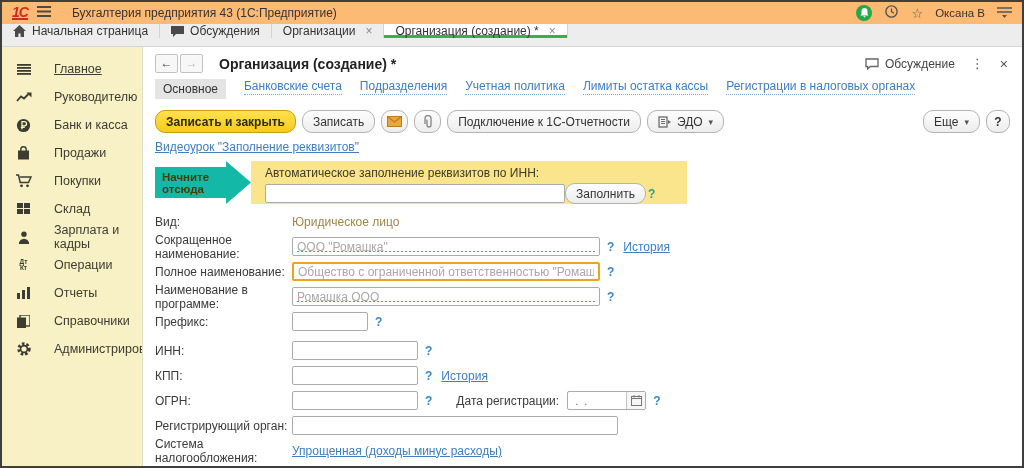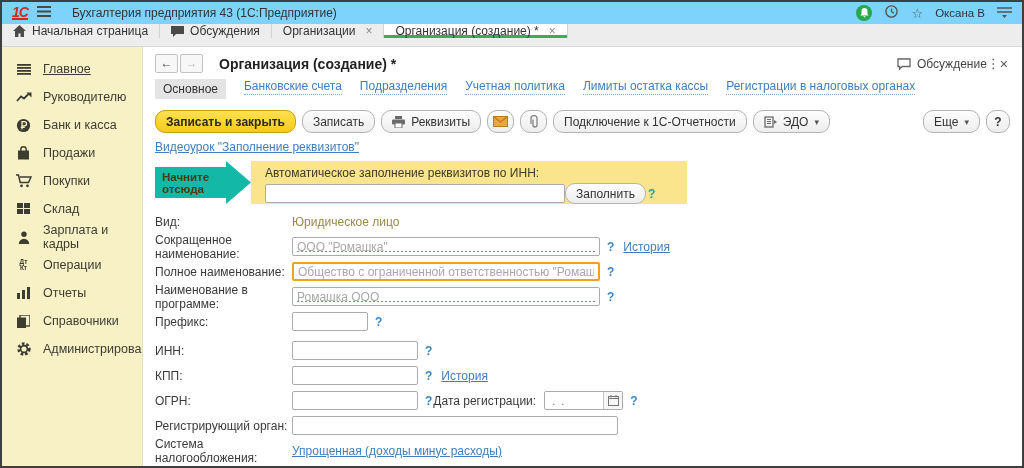--- a/index.html
+++ b/index.html
@@ -5,52 +5,52 @@
   * { box-sizing: border-box; margin: 0; padding: 0; }
   html,body { background:#888; }
   .window{
     width:1024px; height:468px;
     border:2px solid #3f3f3f;
     display:flex; flex-direction:column;
     font-family:"Liberation Sans", sans-serif;
     background:#fff; overflow:hidden;
   }
   
-  .topbar{height:22px; background:#7dd3fc; display:flex; align-items:center;
+  .topbar{height:22px; background:#fdba74; display:flex; align-items:center;
     padding:0 10px; gap:9px; flex-shrink:0; font-size:12px; color:#333;}
   .logo{color:#d4281e; font-weight:bold; font-style:italic; font-size:14px; letter-spacing:-1px; border-bottom:2px solid #d4281e; line-height:12px;}
   .win-title{margin-left:12px;}
   .topbar-right{margin-left:auto; display:flex; align-items:center; gap:12px;}
   .bell-circle{width:16px;height:16px;border-radius:50%;background:#27a849;display:flex;align-items:center;justify-content:center;}
   .glyph{color:#555; font-size:13px; line-height:1;}
   .username{font-size:11.5px; color:#333;}
   
   .tabbar{height:23px; background:#ededed; display:flex; align-items:flex-start; flex-shrink:0; border-bottom:1px solid #d6d6d6;}
   .tab{display:flex; align-items:center; gap:6px; padding:0 11px; font-size:12px; color:#333;
     border-right:1px solid #d2d2d2; position:relative; cursor:default;}
   .tab .close{color:#8a8a8a; font-size:12px; margin-left:4px;}
   .tab.active{background:#fff; box-shadow:inset 0 -3px 0 #35b24b;}
   
   .frame{flex:1; display:flex; min-height:0;}
   .sidebar{width:140px; background:#f8f1c6; padding-top:8px; flex-shrink:0; overflow:hidden;}
-  .side-item{display:flex; align-items:center; gap:11px; height:28px; padding-left:13px;
+  .side-item{display:flex; align-items:center; gap:22px; height:28px; padding-left:13px;
     font-size:12.5px; color:#3c3c31; cursor:default;}
   .side-item .ic{width:17px; display:flex; justify-content:center; flex-shrink:0;}
   .side-item.current .lbl{text-decoration:underline;}
   .dtkt{font-size:6.5px; font-weight:bold; color:#3c3c31; line-height:6px; text-align:center;}
   
   .main{flex:1; background:#fff; display:flex; flex-direction:column; min-width:0; overflow:hidden; border-left:1px solid #e3ddc4;}
   .main-header{display:flex; align-items:center; padding:7px 10px 3px 12px;}
   .navbtns{display:flex;}
   .navbtn{width:23px; height:19px; border:1px solid #c2c2c2; background:#f7f7f7; color:#444;
     font-size:12px; line-height:17px; text-align:center; border-radius:2px;}
   .navbtn + .navbtn{margin-left:2px;}
   .navbtn.disabled{color:#bcbcbc;}
   .panel-title{font-size:14px; font-weight:bold; color:#222; margin-left:16px;}
-  .header-right{margin-left:auto; display:flex; align-items:center; padding-right:4px;padding-left:8px;}
+  .header-right{margin-left:auto; display:flex; align-items:center; gap:16px; padding-right:4px;padding-left:8px;}
   .discussion{display:flex; align-items:center; gap:6px; font-size:12px; color:#444;}
   .dots{color:#555; font-size:13px;}
   .close-x{color:#555; font-size:14px;}
   
   .navlinks{display:flex; gap:18px; align-items:flex-start; padding:3px 12px 7px; font-size:12px;}
   .navpill{background:#e4e4e4; color:#333; padding:3px 8px;}
   .navlink{color:#3f7dbf; border-bottom:1px dotted #7fa8d2; padding-bottom:1px; cursor:pointer;}
   
   .toolbar{display:flex; align-items:center; gap:6px; padding:4px 12px 6px;}
   .btn{height:23px; display:inline-flex; align-items:center; gap:6px; padding:0 10px;
@@ -81,21 +81,21 @@
   .txt{height:19px; border:1px solid #ababab; border-radius:2px; background:#fff;
     font-family:"Liberation Sans",sans-serif; font-size:12px; padding:0 4px; color:#333; outline:none;}
   .txt::placeholder{color:#a8a8a8;}
   .suggest{
     background-image:repeating-linear-gradient(90deg,#dd6a6a 0,#dd6a6a 2px,transparent 2px,transparent 4px);
     background-size:calc(100% - 8px) 1px; background-position:4px calc(100% - 3px); background-repeat:no-repeat;}
   .focused{border:2px solid #eca41e;}
   .w310{width:308px;} .w75{width:76px;} .w125{width:126px;} .w325{width:326px;}
   .q{color:#3b86c4; font-weight:bold; margin-left:7px;}
   .hlink{color:#3f7dbf; text-decoration:underline; margin-left:9px; cursor:pointer;}
-  .datelabel{margin-left:1px; margin-right:8px;}
+  .datelabel{margin-left:24px; margin-right:8px;}
   .datewrap{display:inline-flex; align-items:center; height:19px; border:1px solid #ababab; border-radius:2px; background:#fff;}
   .datewrap input{border:none; width:58px; height:15px; font-size:11px; padding:0 4px; outline:none; color:#666;
     font-family:"Liberation Sans",sans-serif;}
   .calbtn{width:19px; height:17px; border-left:1px solid #c4c4c4; display:flex; align-items:center; justify-content:center; background:#f6f6f6;}
 </style>
 </head>
 <body>
 
 <div class="window">
 
@@ -297,28 +297,20 @@
         <span class="navlink">Банковские счета</span>
         <span class="navlink">Подразделения</span>
         <span class="navlink">Учетная политика</span>
         <span class="navlink">Лимиты остатка кассы</span>
         <span class="navlink">Регистрации в налоговых органах</span>
       </div>
 
       <div class="toolbar">
         <span class="btn btn-primary">Записать и закрыть</span>
         <span class="btn">Записать</span>
-        <span class="btn">
-          <svg width="13" height="12" viewBox="0 0 13 12">
-              <rect x="3" y="0" width="7" height="3" fill="#6b6b6b"></rect>
-              <rect x="0" y="3.5" width="13" height="5" rx="1" fill="#6b6b6b"></rect>
-              <rect x="3" y="7" width="7" height="5" fill="#fff" stroke="#6b6b6b"></rect>
-            </svg>
-          <span>Реквизиты</span>
-        </span>
         <span class="btn btn-icon">
           <svg width="15" height="11" viewBox="0 0 15 11">
               <rect x="0.5" y="0.5" width="14" height="10" fill="#eaa73c" stroke="#b97d1e"></rect>
               <path d="M0.5 0.5L7.5 6l7-5.5" fill="none" stroke="#b97d1e" stroke-width="1.2"></path>
             </svg>
         </span>
         <span class="btn btn-icon">
           <svg width="10" height="14" viewBox="0 0 10 14">
               <path d="M2 9V3.5a3 3 0 0 1 6 0V10a2 2 0 0 1-4 0V4.5" fill="none" stroke="#8a8a8a" stroke-width="1.4"></path>
             </svg>

